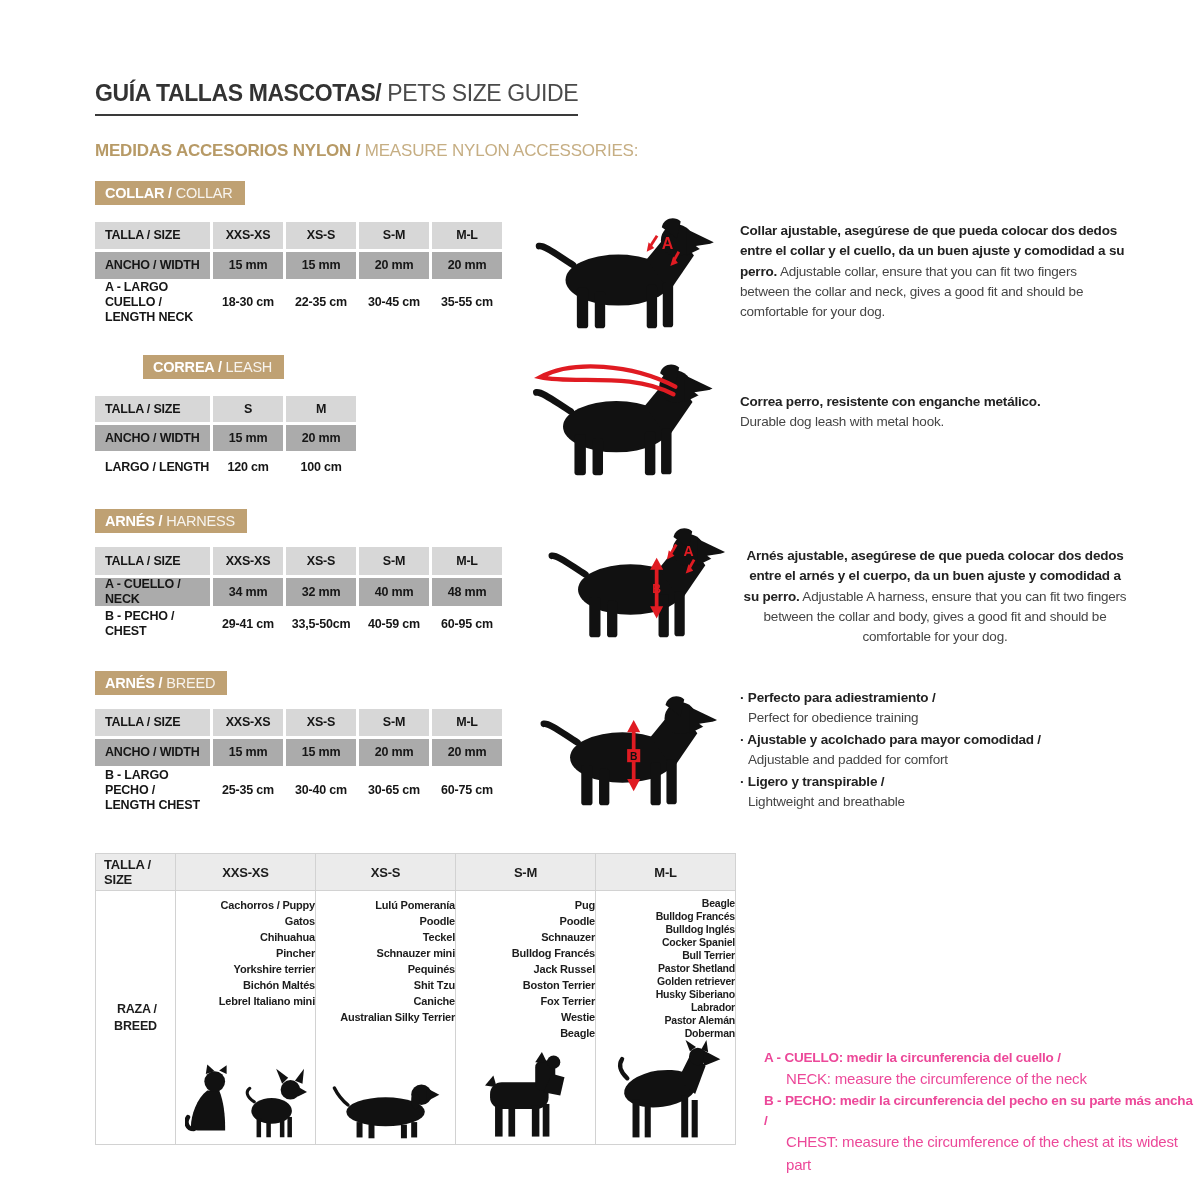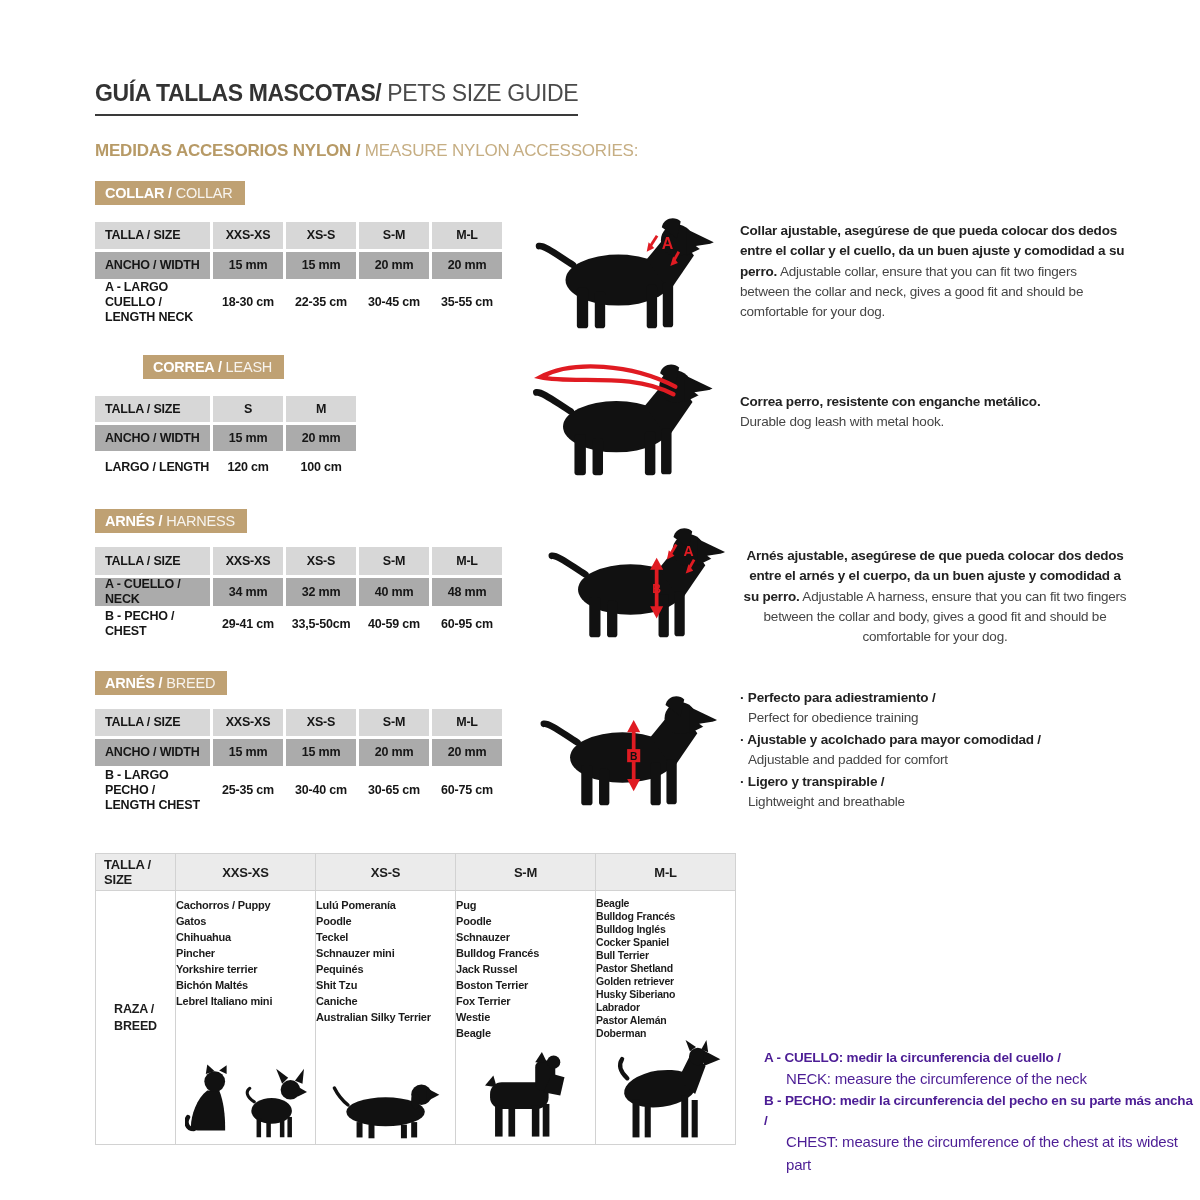--- a/index.html
+++ b/index.html
@@ -38,30 +38,30 @@
   .bullets .es{font-weight:700;}
   .bullets .es:before{content:"· ";}
   .bullets .en{font-weight:400;color:#454545;padding-left:8px;}
 
   
   .breeds{display:grid;grid-template-columns:79px 139px 139px 139px 139px;
           grid-template-rows:36px 253px;background:#d2d2d2;gap:1px;border:1px solid #d2d2d2;}
   .breeds .hc{background:#ebebeb;display:flex;align-items:center;justify-content:center;
               font-size:13px;font-weight:700;}
   .breeds .hc.first{justify-content:flex-start;padding-left:8px;background:#ebebeb;}
-  .breeds .bc{background:#fff;position:relative;text-align:left;}
+  .breeds .bc{background:#fff;position:relative;text-align:right;}
   .breeds .rowlabel{display:flex;align-items:center;justify-content:center;font-size:12.5px;
                     font-weight:700;line-height:1.35;}
   .blist{font-size:11px;font-weight:700;line-height:1.45;padding-top:7px;}
   .blist.tight{font-size:10.5px;line-height:1.24;padding-top:6px;}
   .animals{position:absolute;left:0;right:0;bottom:4px;display:flex;align-items:flex-end;
            justify-content:center;gap:6px;}
 
   
-  .notes{font-size:13.5px;line-height:1.5;color:#4c1d95;}
+  .notes{font-size:13.5px;line-height:1.5;color:#ec4899;}
   .notes .es{font-weight:700;}
   .notes .en{font-weight:400;padding-left:22px;font-size:15px;}
 
   svg text{font-family:"Liberation Sans", sans-serif;}
 </style>
 </head>
 <body>
 
 <div class="page">
 

